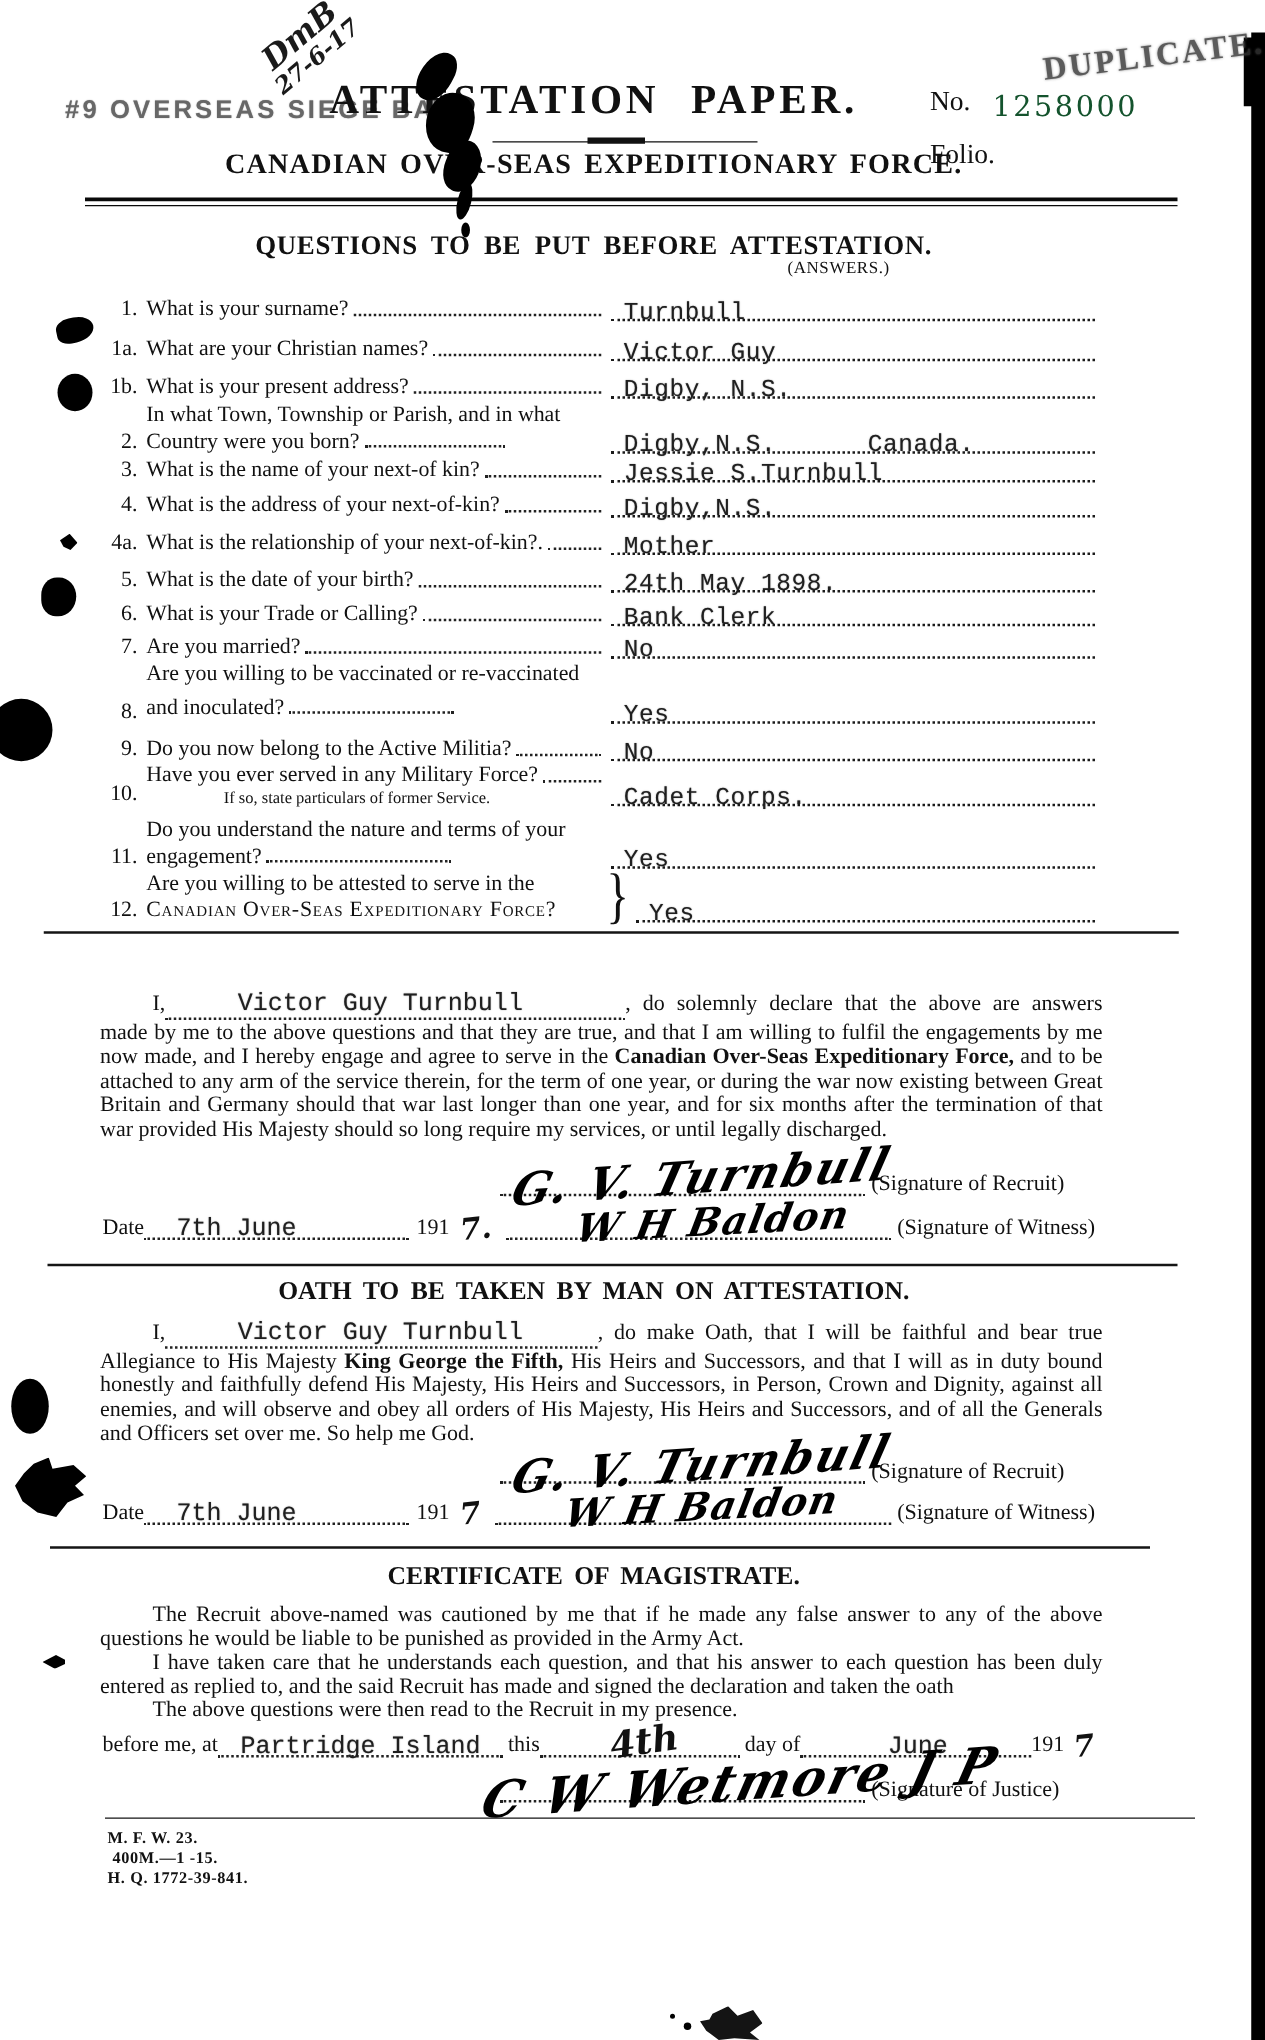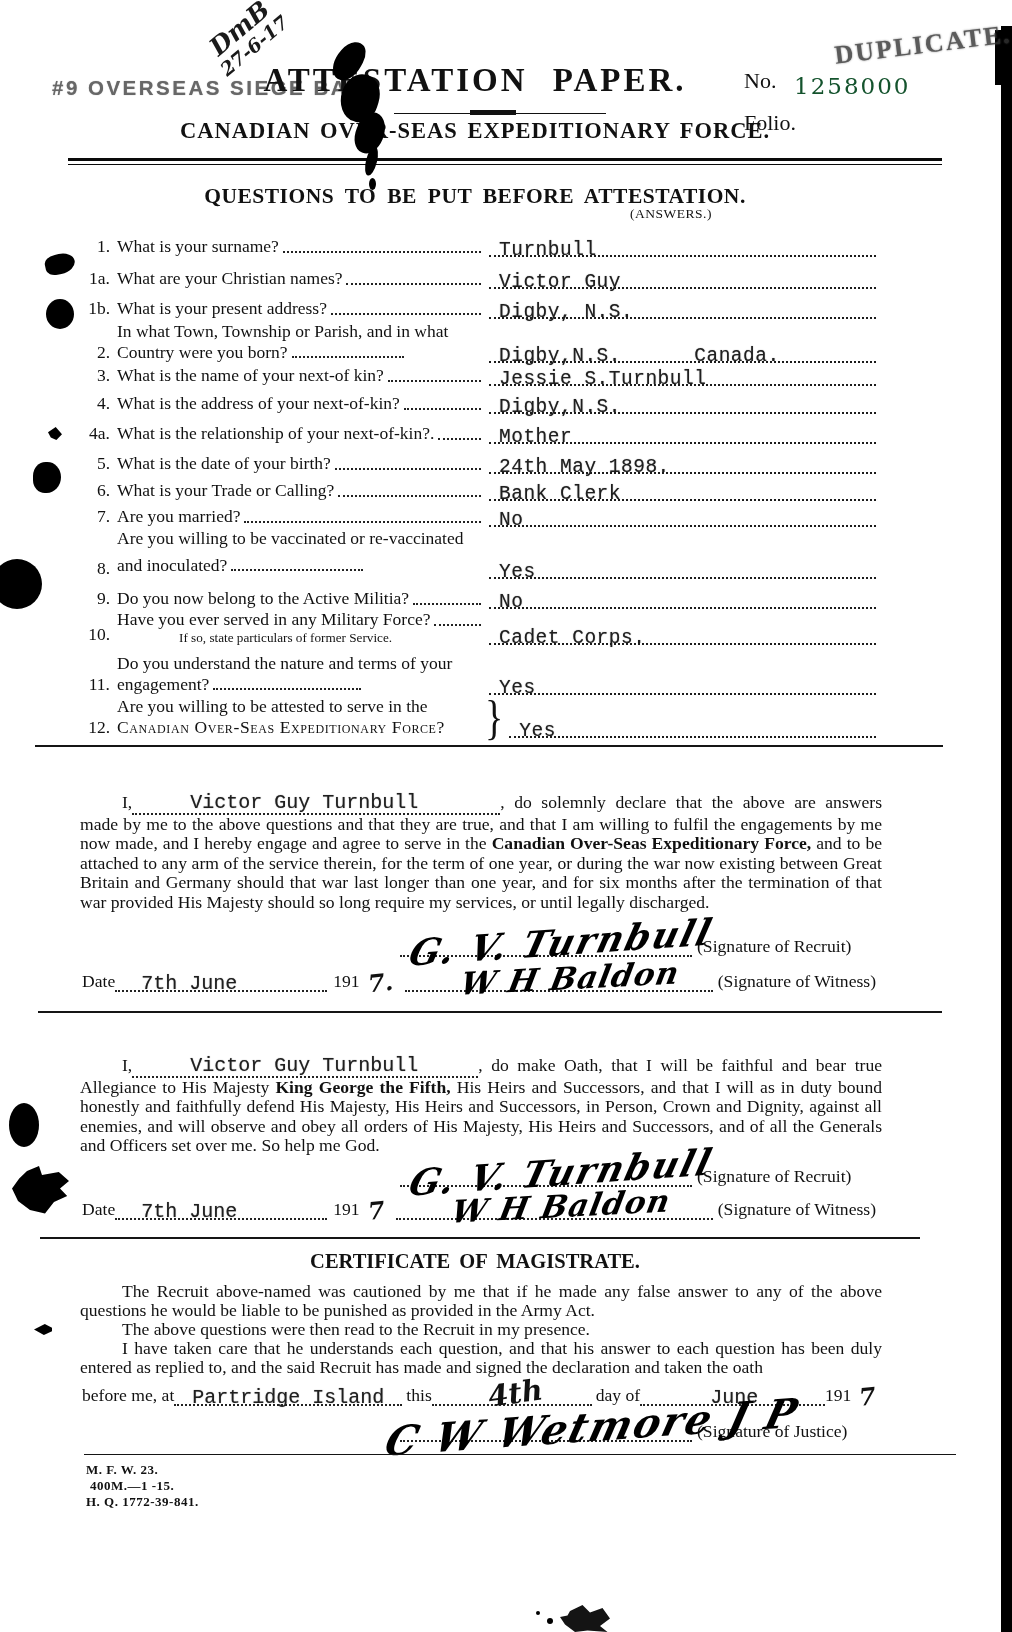--- a/index.html
+++ b/index.html
@@ -311,20 +311,21 @@
       </span>
     <span style="margin-left:6px">191</span>
     <span class="hw yr">7.</span>
     <span class="sigseg" style="flex:1;margin-left:12px">
         <span class="signature sig-wit">W H Baldon</span>
       </span>
     <span class="sig-label">(Signature of Witness)</span>
   </div>
 
   <div class="rule" style="left:38px;top:1011px;width:904px"></div>
+  <div class="h-center" style="top:1022px;font-size:20.5px;word-spacing:4px">OATH TO BE TAKEN BY MAN ON ATTESTATION.</div>
   <div class="para indent" style="top:1056px">
     <span>I,</span><span class="name-field oath typed">Victor Guy Turnbull</span><span>, do make Oath, that I will be faithful and bear true Allegiance to His Majesty</span>
     <b>King George the Fifth,</b>
     <span>His Heirs and Successors, and that I will as in duty bound honestly and faithfully defend His Majesty, His Heirs and Successors, in Person, Crown and Dignity, against all enemies, and will observe and obey all orders of His Majesty, His Heirs and Successors, and of all the Generals and Officers set over me.   So help me God.</span>
   </div>
   <div class="sigrow" style="left:400px;top:1159px;width:476px">
     <span class="sigseg" style="width:292px">
         <span class="signature sig-rec">G. V. Turnbull</span>
       </span>
     <span class="sig-label">(Signature of Recruit)</span>
@@ -339,22 +340,22 @@
     <span class="sigseg" style="flex:1;margin-left:12px">
         <span class="signature sig-wit">W H Baldon</span>
       </span>
     <span class="sig-label">(Signature of Witness)</span>
   </div>
 
   <div class="rule" style="left:40px;top:1237px;width:880px"></div>
   <div class="h-center" style="top:1250px;font-size:20.5px;word-spacing:4px">CERTIFICATE OF MAGISTRATE.</div>
   <div class="para" style="top:1282px;line-height:19px">
     <div class="indent">The Recruit above-named was cautioned by me that if he made any false answer to any of the above questions he would be liable to be punished as provided in the Army Act.</div>
+    <div class="indent">I have taken care that he understands  each question, and that his answer to each question has been duly entered as replied to, and the said  Recruit has made and signed the declaration and taken the oath</div>
     <div class="indent">The above questions were then read to the Recruit in my presence.</div>
-    <div class="indent">I have taken care that he understands  each question, and that his answer to each question has been duly entered as replied to, and the said  Recruit has made and signed the declaration and taken the oath</div>
   </div>
   <div class="sigrow" style="left:82px;top:1378px;width:794px">
     <span>before me, at</span>
     <span class="sigseg" style="width:228px">
         <span class="typed dval" style="left:18px">Partridge Island</span>
       </span>
     <span style="margin-left:4px">this</span>
     <span class="sigseg" style="width:160px">
         <span class="hw hwday">4th</span>
       </span>

